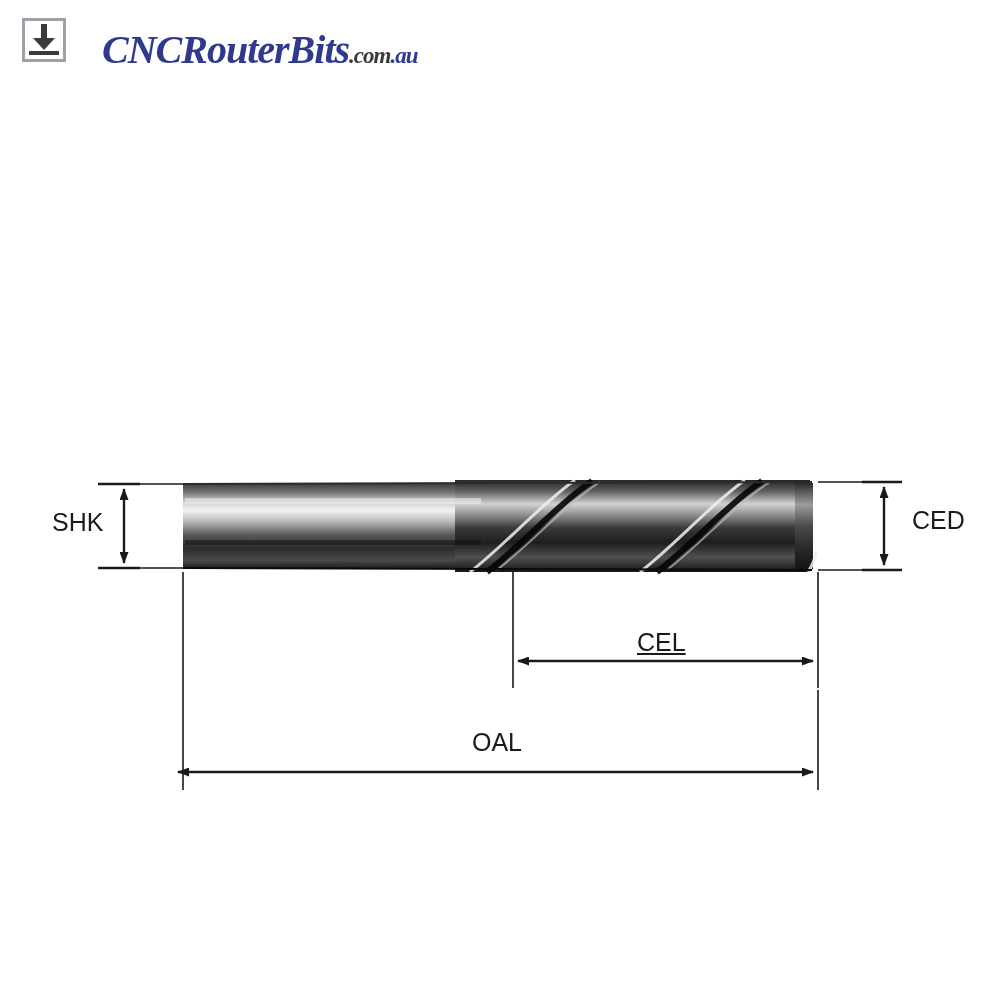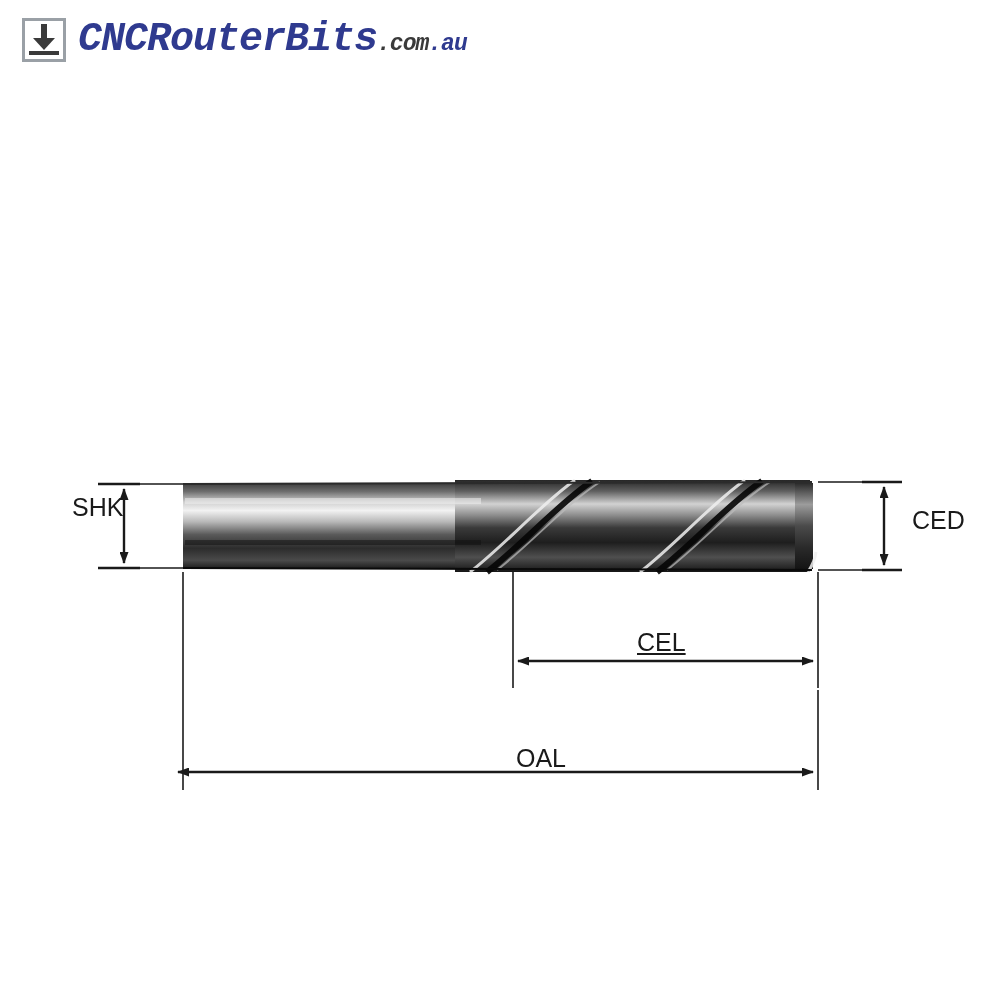--- a/index.html
+++ b/index.html
@@ -58,27 +58,28 @@
   }
   .logo-mark .base {
     position: absolute;
     left: 7px;
     top: 33px;
     width: 30px;
     height: 4px;
     background: #3a3a3a;
   }
   .logo-text {
-    font-family: Liberation Mono, monospace;
+    font-family: Liberation Serif, serif;
     font-weight: bold;
     font-style: italic;
     font-size: 40px;
-    line-height: 44px;
+    line-height: 63px;
     letter-spacing: -1px;
     white-space: nowrap;
+    margin-left: 24px;
   }
   .logo-text .cnc { color: #2f3a8f; }
   .logo-text .router { color: #2f3a8f; }
   .logo-text .bits { color: #2f3a8f; }
   .logo-text .dot-com {
     font-size: 23px;
     color: #3a3a3a;
     font-weight: bold;
     font-style: italic;
   }
@@ -207,16 +208,16 @@
     <line x1="518" y1="661" x2="813" y2="661" stroke="#1a1a1a" stroke-width="2.4" marker-start="url(#arrowStart)" marker-end="url(#arrowEnd)"></line>
   </g>
 
   <g>
     <line x1="183" y1="572" x2="183" y2="790" stroke="#1a1a1a" stroke-width="1.6"></line>
     <line x1="818" y1="690" x2="818" y2="790" stroke="#1a1a1a" stroke-width="1.6"></line>
     <line x1="178" y1="772" x2="813" y2="772" stroke="#1a1a1a" stroke-width="2.4" marker-start="url(#arrowStart)" marker-end="url(#arrowEnd)"></line>
   </g>
 </svg>
 
-<div class="dim-label" style="left:52px; top:493px;margin-left:20px;">SHK</div>
+<div class="dim-label" style="left:52px; top:508px;">SHK</div>
 <div class="dim-label" style="left:912px; top:506px;">CED</div>
 <div class="dim-label" style="left:637px; top:628px;text-decoration:underline;">CEL</div>
-<div class="dim-label" style="left:472px; top:744px;margin-left:44px;">OAL</div>
+<div class="dim-label" style="left:472px; top:728px;">OAL</div>
 
 </body></html>

